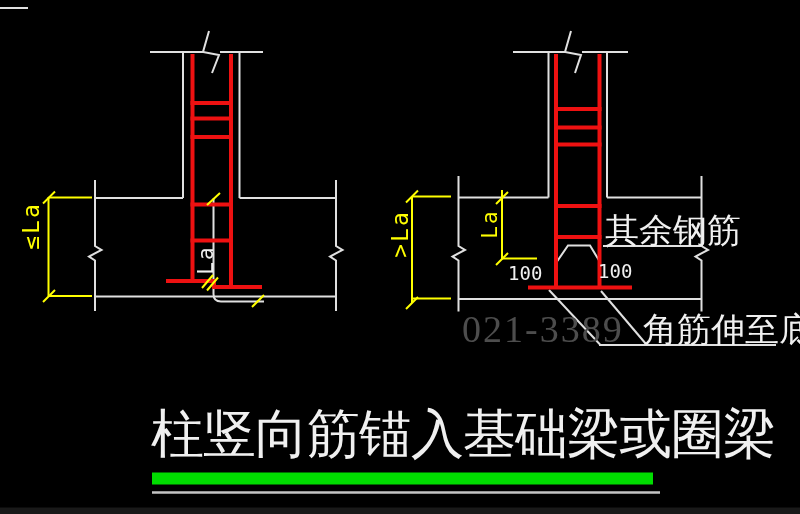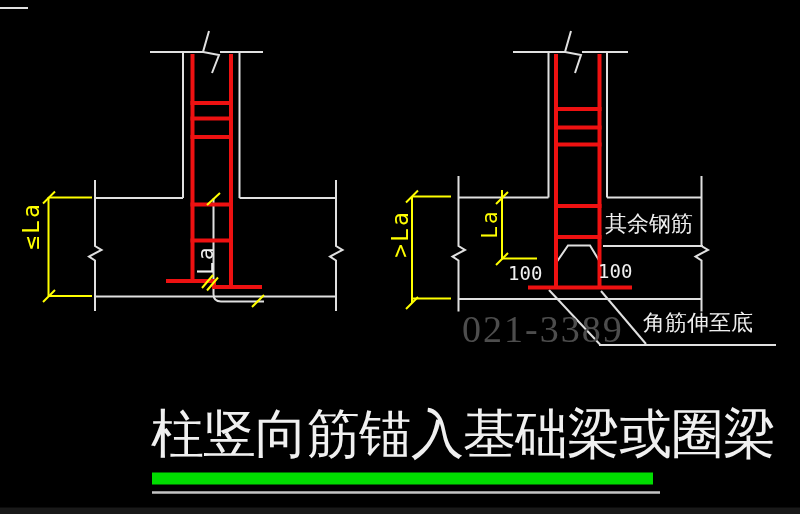--- a/index.html
+++ b/index.html
@@ -15,21 +15,21 @@
   .txt{position:absolute;line-height:1;white-space:nowrap;}
   .vtext{transform:translate(-50%,-50%) rotate(-90deg);}
   .dimfont{font-family:"DejaVu Sans Mono",monospace;}
   .yellow{color:var(--dim,#ffff00);}
   .white{color:var(--text,#f0f0f0);}
   #watermark{
     font-family:"Liberation Serif",serif;color:var(--watermark,#4d4d4d);
     font-size:38px;letter-spacing:2px;
   }
   #main-title{font-size:53px;letter-spacing:-1px;color:var(--text,#f0f0f0);}
-  .cjk{color:var(--text,#f0f0f0);font-size:22px;letter-spacing:0px;}
+  .cjk{color:var(--text,#f0f0f0);font-size:34px;letter-spacing:0px;}
 </style>
 </head>
 <body>
 
 <div id="stage">
 
   <svg width="800" height="514" viewBox="0 0 800 514">
 
     <line class="w" x1="0" y1="8" x2="28" y2="8"></line>
 

